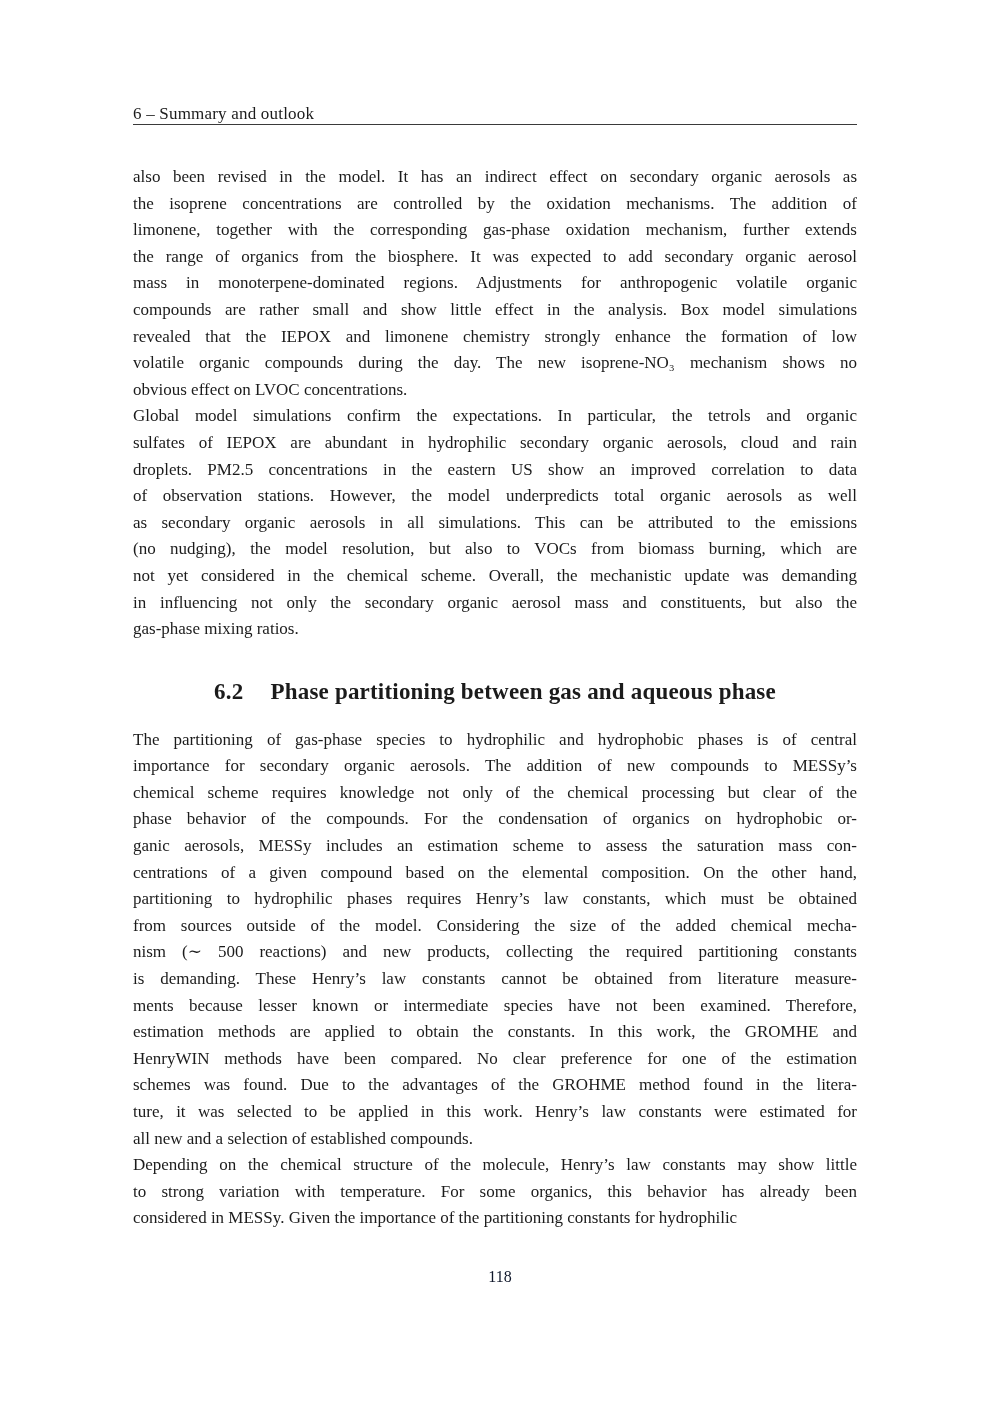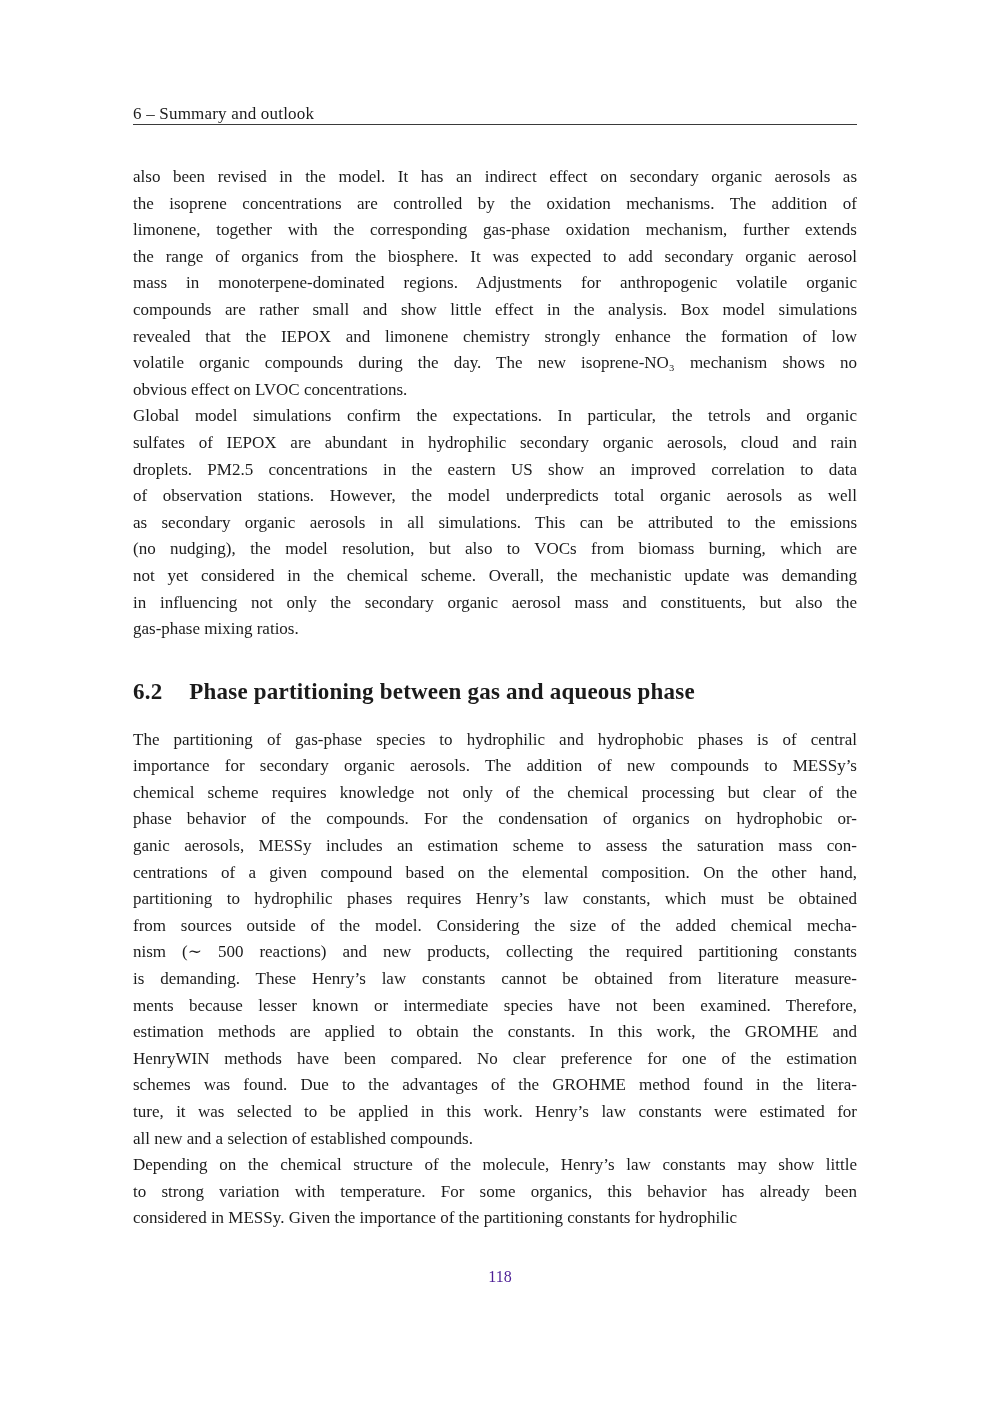--- a/index.html
+++ b/index.html
@@ -48,33 +48,34 @@
   }
   .line.last {
     text-align-last: left;
   }
   .section-heading {
     margin: 34px 0 20px 0;
     font-size: 23px;
     font-weight: bold;
     line-height: 30px;
     letter-spacing: 0.2px;
+    text-align: center;
   }
   .section-number {
     display: inline-block;
     margin-right: 27px;
   }
   .page-number {
     position: absolute;
     left: 0;
     right: 0;
     top: 1268px;
     text-align: center;
     font-size: 16px;
-    color: #4c1d95;
+    color: #0f172a;
   }
 </style>
 </head>
 <body>
 
 <div class="page">
   <div class="text-col">
     <div class="running-header">6 – Summary and outlook</div>
     <div class="body-content">
         <div class="paragraph">

